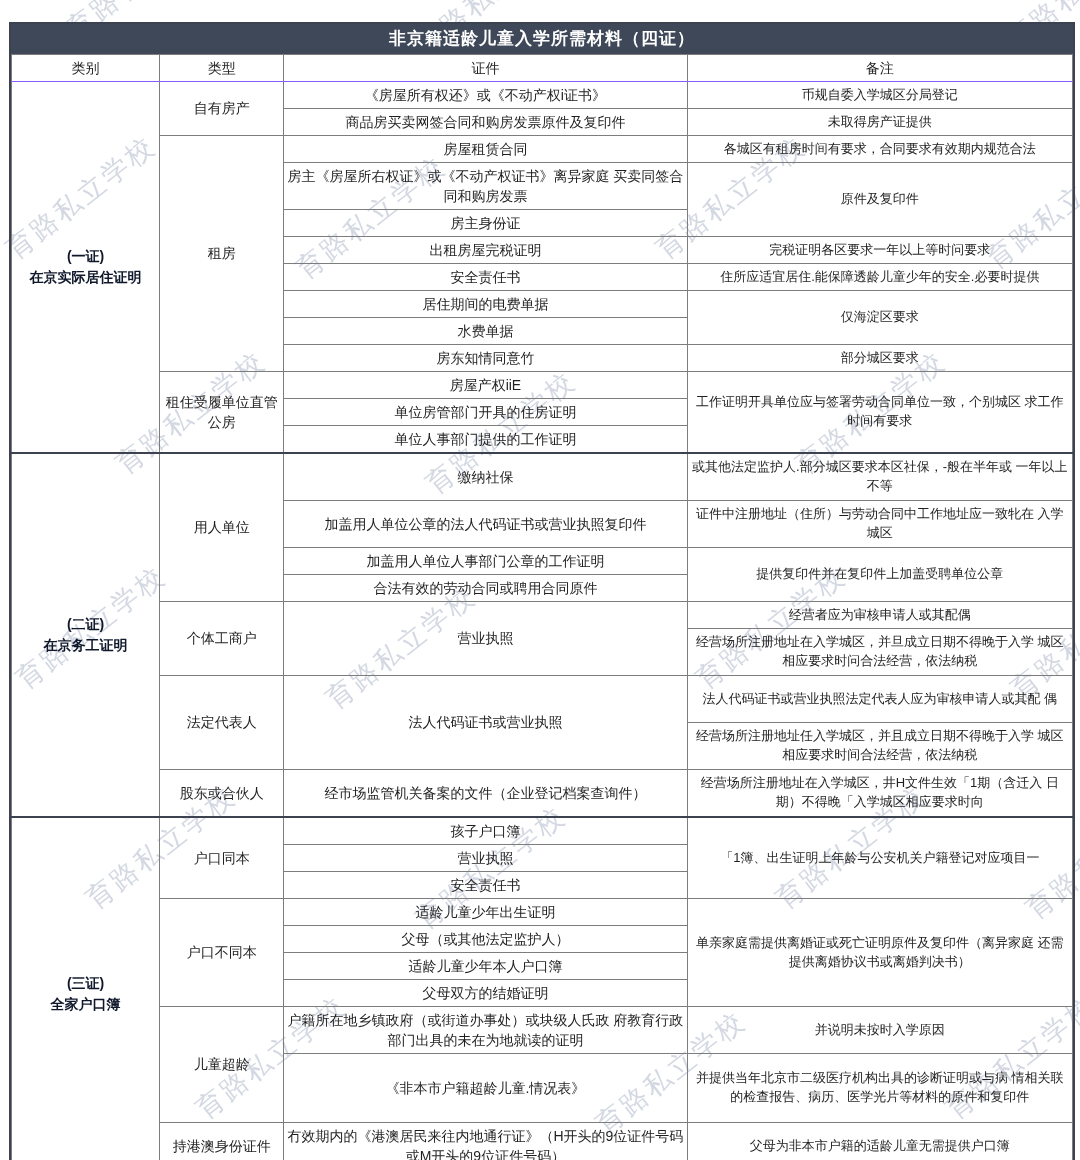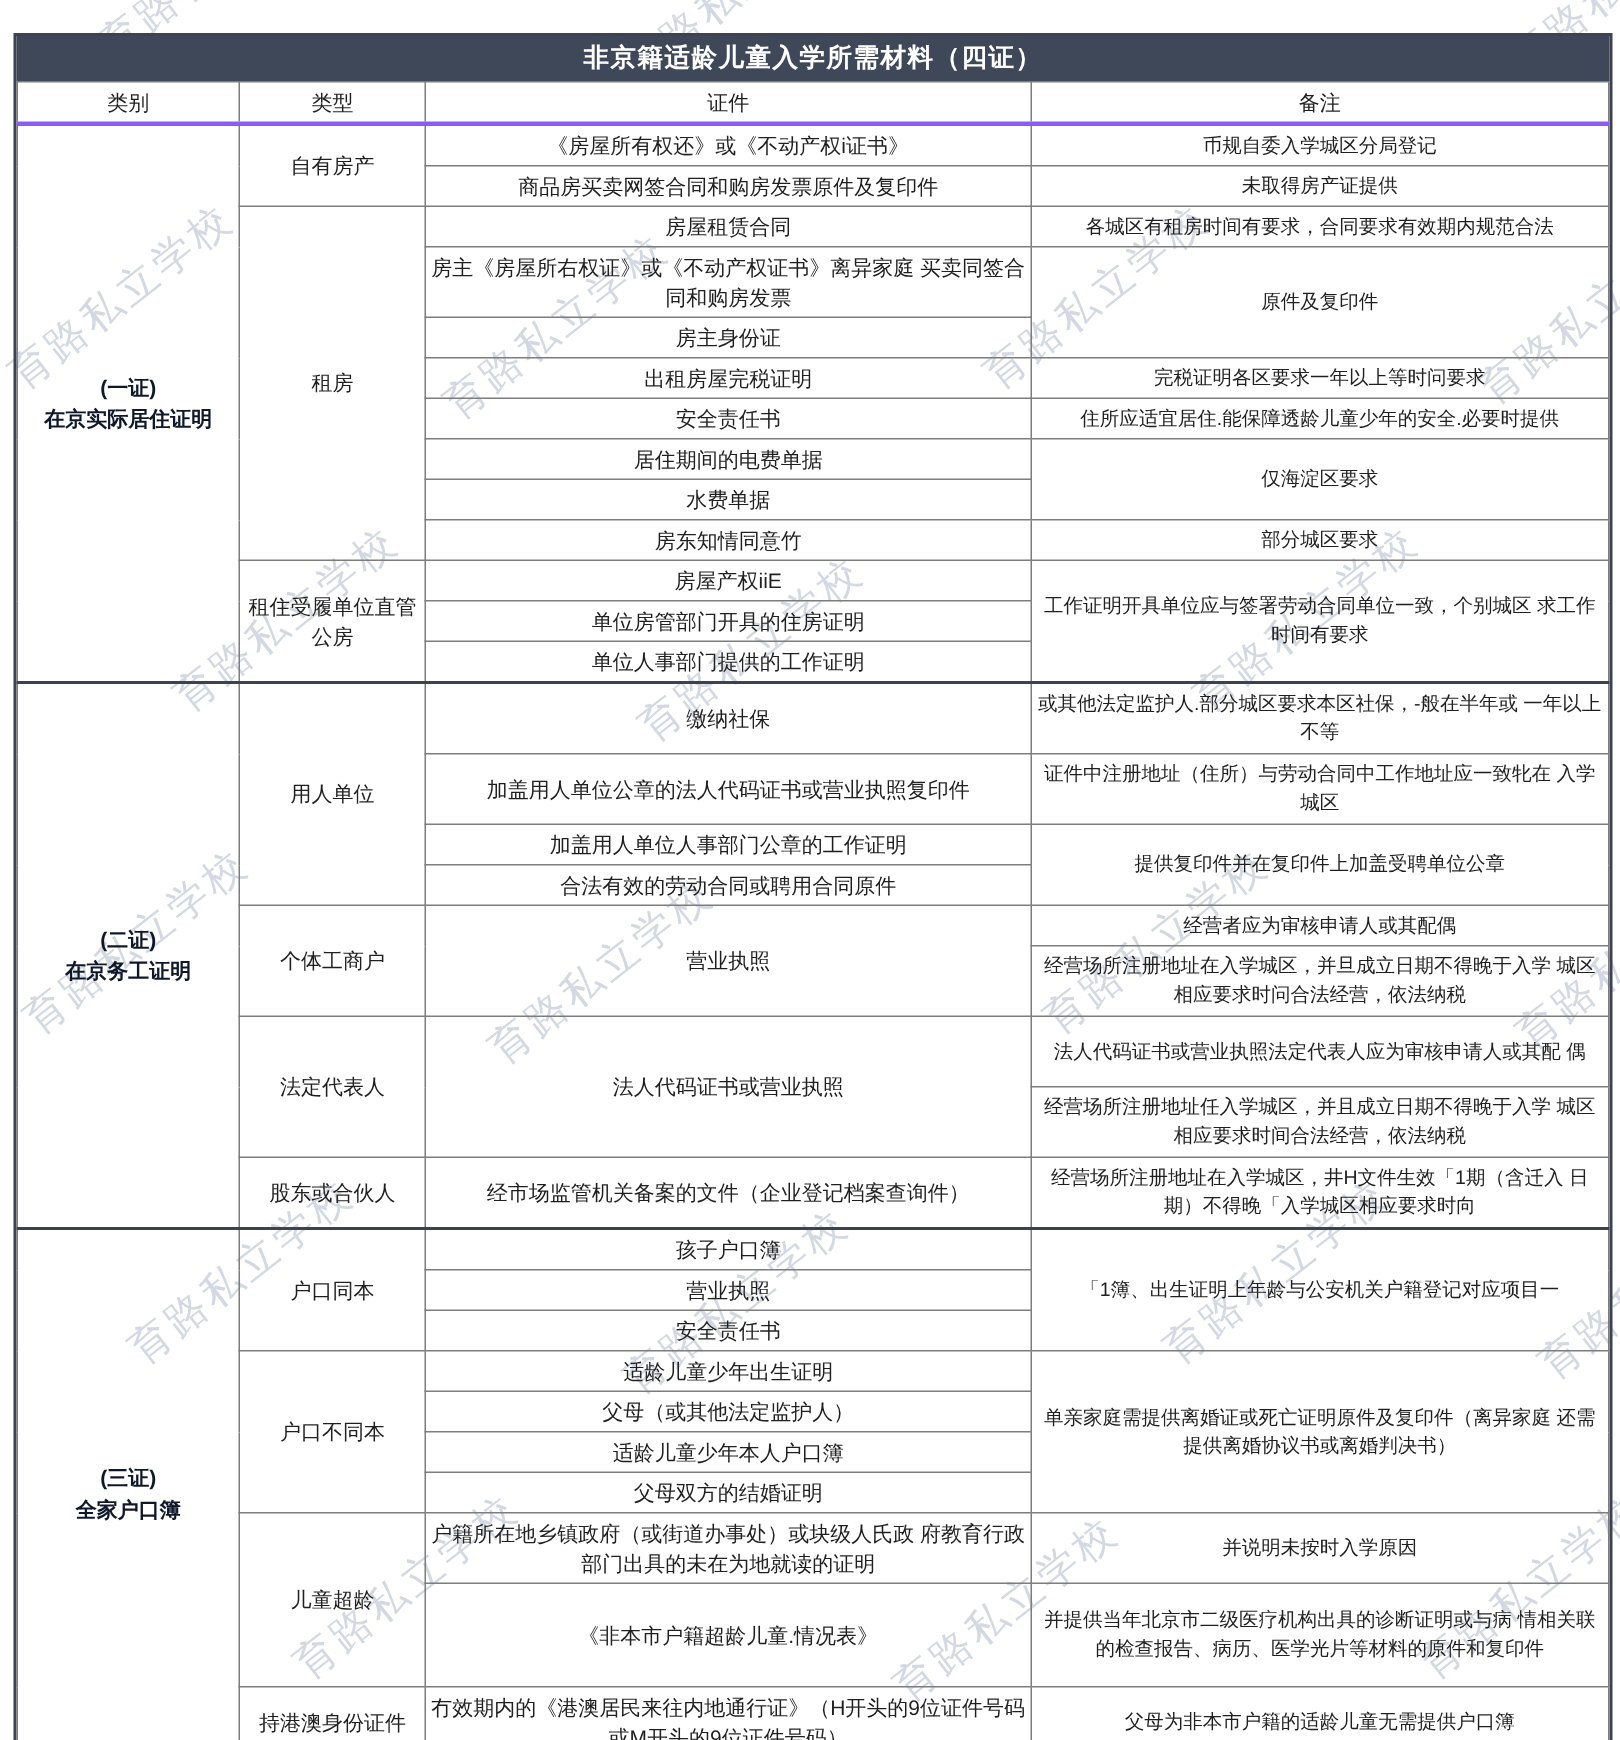--- a/index.html
+++ b/index.html
@@ -48,21 +48,21 @@
   th, td {
     border: 1px solid #7d7d7d;
     font-size: 14px;
     text-align: center;
     vertical-align: middle;
     padding: 1px 3px;
     line-height: 1.45;
     overflow: hidden;
     background: transparent;
   }
-  thead th { height: 24px; font-weight: normal; border-bottom: 3px solid #8b5cf6; margin-top: 48px; }
+  thead th { height: 24px; font-weight: normal; border-bottom: 1px solid #8b5cf6; margin-top: 48px; }
   tr.h1 td { height: 24px; }
   tr.h2 td { height: 44px; }
   tr.h3 td { height: 66px; }
   tr.sec td { border-top: 2px solid #3c4250; }
   td.cat { color: #0f172a; font-weight: bold; font-size: 14px; line-height: 1.5; }
   td.note { font-size: 13px; }
 </style>
 </head>
 <body>
 

